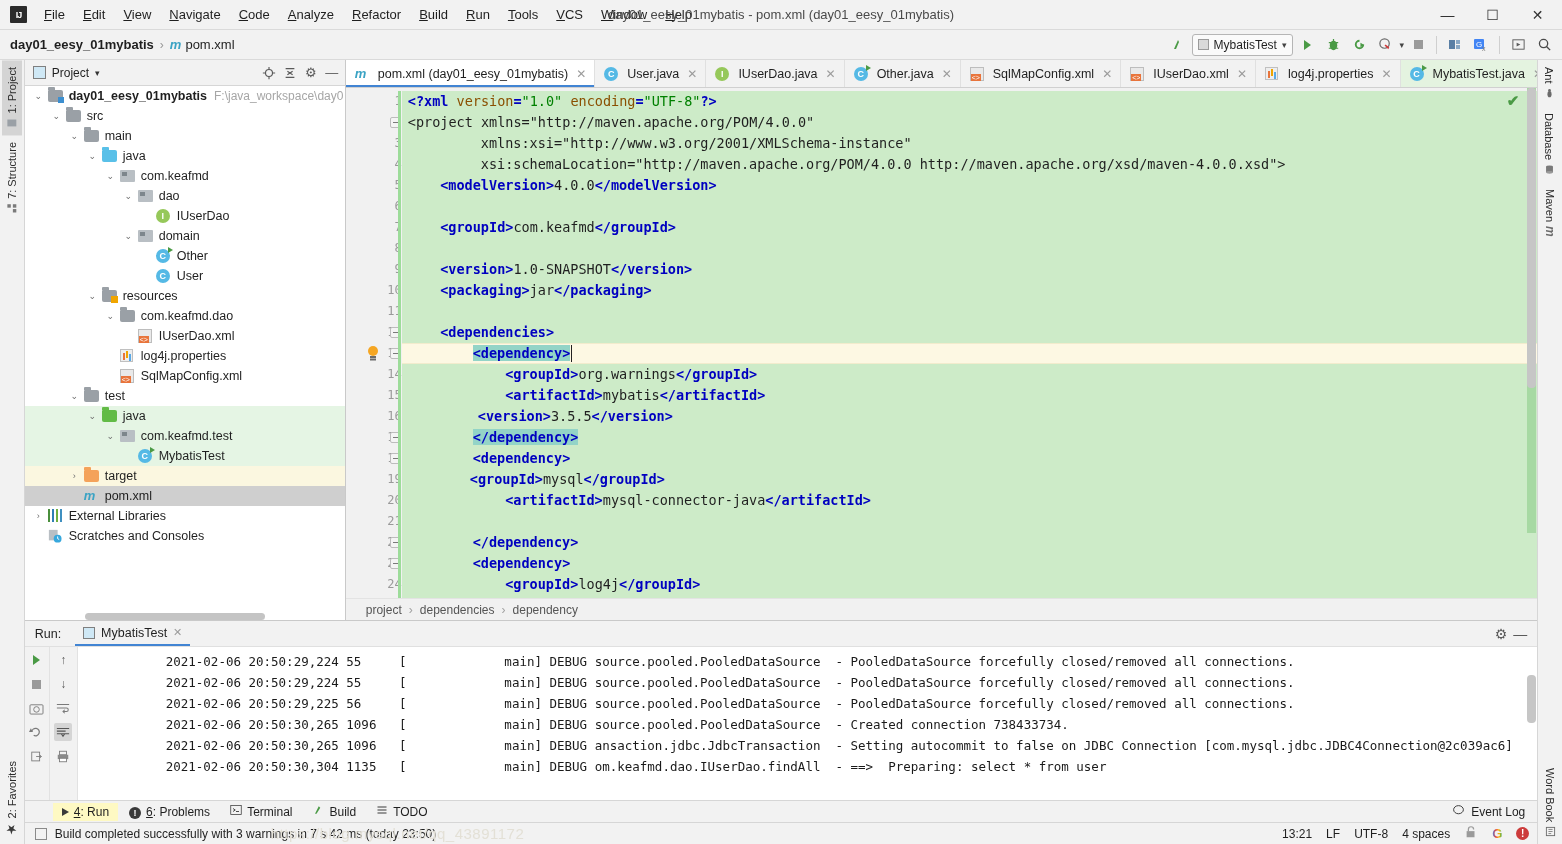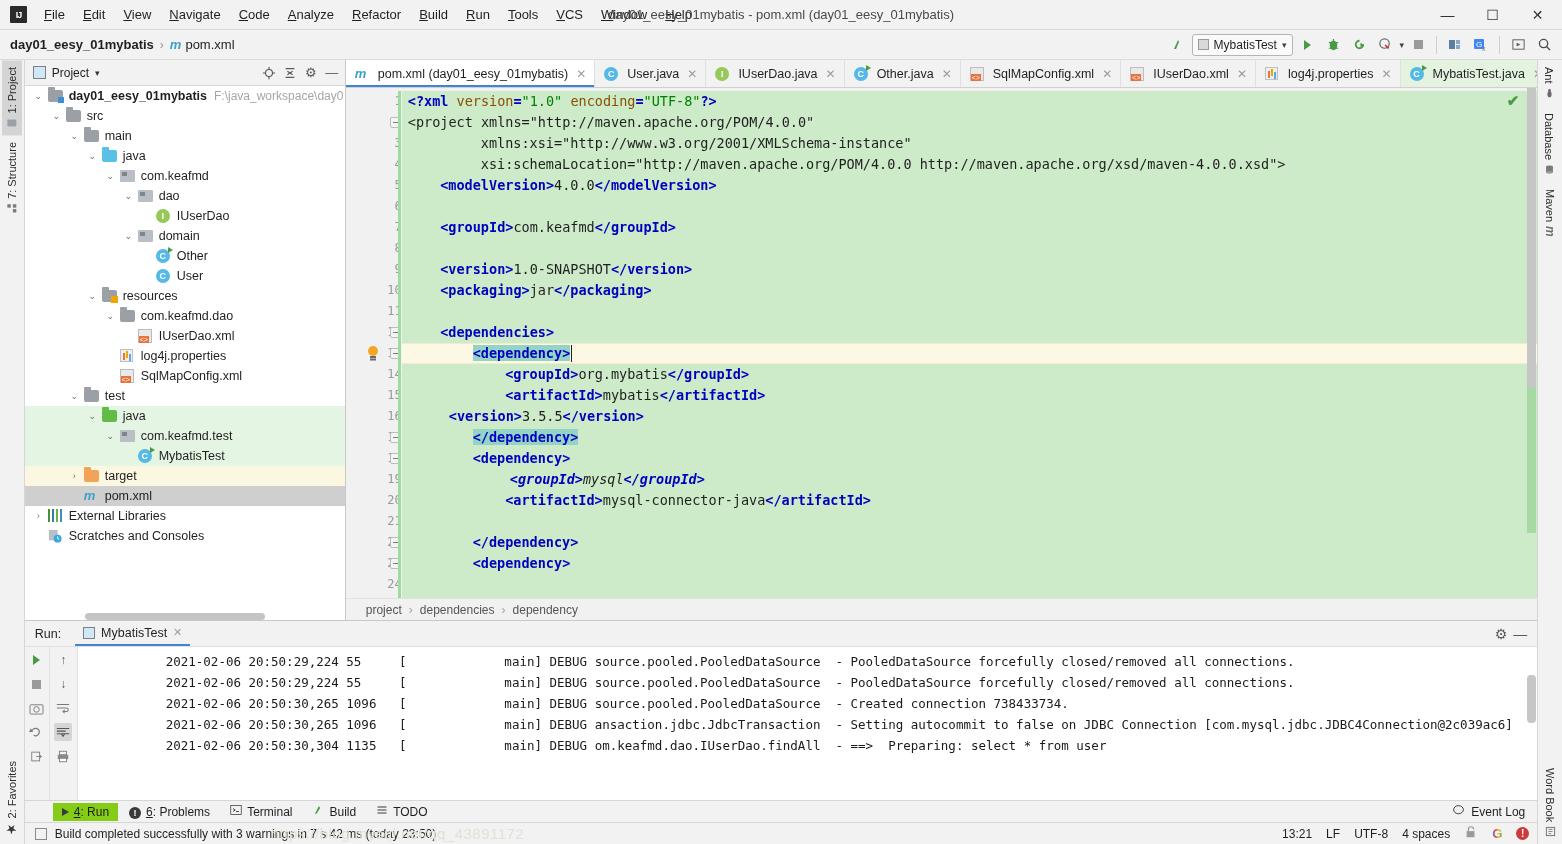--- a/index.html
+++ b/index.html
@@ -169,21 +169,21 @@
   .rt.on { background:#d5d5d5; border-radius:2px; }
   .console { flex:1 1 auto; position:relative; overflow:hidden; background:#fff;
              font-family:"DejaVu Sans Mono", monospace; font-size:12.5px; color:#1a1a1a;
              padding:4px 0 0 0; }
   .logline { height:21px; line-height:21px; white-space:pre; padding-left:88px; }
 
   
   .toolwin-bar { height:22px; flex:0 0 22px; background:#f2f2f2; display:flex; align-items:center;
                  border-top:1px solid #d6d6d6; padding-left:28px; gap:2px; }
   .tw { display:flex; align-items:center; gap:5px; padding:2px 9px; font-size:12px; color:#1f1f1f; }
-  .tw.active { background:#84cc16; }
+  .tw.active { background:#fef9c3; }
   .tw u { text-decoration:underline; }
   .tw-right { margin-left:auto; display:flex; align-items:center; gap:6px; padding-right:12px; font-size:12px; }
   .statusbar { height:22px; flex:0 0 22px; background:#f2f2f2; display:flex; align-items:center;
                border-top:1px solid #d6d6d6; padding:0 8px 0 10px; font-size:12px; position:relative; }
   .sb-right { margin-left:auto; display:flex; align-items:center; gap:14px; }
   .watermark { position:absolute; left:246px; top:2px; font-size:15px; color:#e3e0d6;
                letter-spacing:0.5px; pointer-events:none; }
   .g-logo { font-weight:bold; font-size:13px;
             background:linear-gradient(90deg,#4285F4,#EA4335 40%,#FBBC05 70%,#34A853);
             -webkit-background-clip:text; background-clip:text; color:transparent; }
@@ -623,29 +623,30 @@
                 <div class="crow" style="top: 45px; padding-left: 79.08px;"><span class="hl"><span class="tok-text">xmlns:xsi="http://www.w3.org/2001/XMLSchema-instance"</span></span></div>
                 <div class="crow" style="top: 66px; padding-left: 79.08px;"><span class="hl"><span class="tok-text">xsi:schemaLocation="http://maven.apache.org/POM/4.0.0 http://maven.apache.org/xsd/maven-4.0.0.xsd"&gt;</span></span></div>
                 <div class="crow" style="top: 87px; padding-left: 38.48px;"><span class="hl"><span class="tok-tag">&lt;modelVersion</span><span class="tok-tag">&gt;</span><span class="tok-text">4.0.0</span><span class="tok-tag">&lt;/modelVersion</span><span class="tok-tag">&gt;</span></span></div>
                 <div class="crow" style="top: 108px; padding-left: 6px;"></div>
                 <div class="crow" style="top: 129px; padding-left: 38.48px;"><span class="hl"><span class="tok-tag">&lt;groupId</span><span class="tok-tag">&gt;</span><span class="tok-text">com.keafmd</span><span class="tok-tag">&lt;/groupId</span><span class="tok-tag">&gt;</span></span></div>
                 <div class="crow" style="top: 171px; padding-left: 38.48px;"><span class="hl"><span class="tok-tag">&lt;version</span><span class="tok-tag">&gt;</span><span class="tok-text">1.0-SNAPSHOT</span><span class="tok-tag">&lt;/version</span><span class="tok-tag">&gt;</span></span></div>
                 <div class="crow" style="top: 192px; padding-left: 38.48px;"><span class="hl"><span class="tok-tag">&lt;packaging</span><span class="tok-tag">&gt;</span><span class="tok-text">jar</span><span class="tok-tag">&lt;/packaging</span><span class="tok-tag">&gt;</span></span></div>
                 <div class="crow" style="top: 213px; padding-left: 6px;"></div>
                 <div class="crow" style="top: 234px; padding-left: 38.48px;"><span class="hl"><span class="tok-tag">&lt;dependencies</span><span class="tok-tag">&gt;</span></span></div>
                 <div class="crow" style="top: 255px; padding-left: 70.96px;"><span class="hl match"><span class="tok-tag">&lt;dependency</span><span class="tok-tag">&gt;</span></span></div>
-                <div class="crow" style="top: 276px; padding-left: 103.44px;"><span class="hl"><span class="tok-tag">&lt;groupId</span><span class="tok-tag">&gt;</span><span class="tok-text">org.mybatis</span><span class="tok-tag">&lt;/groupId</span><span class="tok-tag">&gt;</span></span></div>
+                <div class="crow" style="top: 276px; padding-left: 103.44px;"><span class="hl"><span class="tok-tag">&lt;groupId</span><span class="tok-tag">&gt;</span><span class="tok-text">org.warnings</span><span class="tok-tag">&lt;/groupId</span><span class="tok-tag">&gt;</span></span></div>
                 <div class="crow" style="top: 297px; padding-left: 103.44px;"><span class="hl"><span class="tok-tag">&lt;artifactId</span><span class="tok-tag">&gt;</span><span class="tok-text">mybatis</span><span class="tok-tag">&lt;/artifactId</span><span class="tok-tag">&gt;</span></span></div>
-                <div class="crow" style="top: 318px; padding-left: 47px;"><span class="hl"><span class="tok-tag">&lt;version</span><span class="tok-tag">&gt;</span><span class="tok-text">3.5.5</span><span class="tok-tag">&lt;/version</span><span class="tok-tag">&gt;</span></span></div>
+                <div class="crow" style="top: 318px; padding-left: 76px;"><span class="hl"><span class="tok-tag">&lt;version</span><span class="tok-tag">&gt;</span><span class="tok-text">3.5.5</span><span class="tok-tag">&lt;/version</span><span class="tok-tag">&gt;</span></span></div>
                 <div class="crow" style="top: 339px; padding-left: 70.96px;"><span class="hl match"><span class="tok-tag">&lt;/dependency</span><span class="tok-tag">&gt;</span></span></div>
                 <div class="crow" style="top: 360px; padding-left: 70.96px;"><span class="hl"><span class="tok-tag">&lt;dependency</span><span class="tok-tag">&gt;</span></span></div>
-                <div class="crow" style="top: 381px; padding-left: 108px; font-style: italic;"><span class="hl"><span class="tok-tag">&lt;groupId</span><span class="tok-tag">&gt;</span><span class="tok-text">mysql</span><span class="tok-tag">&lt;/groupId</span><span class="tok-tag">&gt;</span></span></div>
+                <div class="crow" style="top: 381px; padding-left: 68px;"><span class="hl"><span class="tok-tag">&lt;groupId</span><span class="tok-tag">&gt;</span><span class="tok-text">mysql</span><span class="tok-tag">&lt;/groupId</span><span class="tok-tag">&gt;</span></span></div>
                 <div class="crow" style="top: 402px; padding-left: 103.44px;"><span class="hl"><span class="tok-tag">&lt;artifactId</span><span class="tok-tag">&gt;</span><span class="tok-text">mysql-connector-java</span><span class="tok-tag">&lt;/artifactId</span><span class="tok-tag">&gt;</span></span></div>
                 <div class="crow" style="top: 444px; padding-left: 70.96px;"><span class="hl"><span class="tok-tag">&lt;/dependency</span><span class="tok-tag">&gt;</span></span></div>
                 <div class="crow" style="top: 465px; padding-left: 70.96px;"><span class="hl"><span class="tok-tag">&lt;dependency</span><span class="tok-tag">&gt;</span></span></div>
+                <div class="crow" style="top: 486px; padding-left: 103.44px;"><span class="hl"><span class="tok-tag">&lt;groupId</span><span class="tok-tag">&gt;</span><span class="tok-text">log4j</span><span class="tok-tag">&lt;/groupId</span><span class="tok-tag">&gt;</span></span></div>
                 <div class="caret" style="top: 257px; left: 168.9px;"></div>
               </div>
             <div class="scroll-v">
               <div class="err-stripe" style="top:0; height:445px;"></div>
               <div class="scroll-thumb" style="top:0; height:300px;"></div>
             </div>
             <div class="checkmark">✔</div>
           </div>
           <div class="breadcrumbs" id="bcs">
               <span>project</span>
@@ -717,20 +718,21 @@
                   <rect x="4" y="9" width="8" height="4" stroke="#7a7a7a" fill="#fff"></rect>
                 </svg>
             </div>
           </div>
           <div class="console" id="console">
             <div class="scroll-v">
               <div class="scroll-thumb" style="top:28px;height:48px;"></div>
             </div>
           <div class="logline">2021-02-06 20:50:29,224 55     [             main] DEBUG source.pooled.PooledDataSource  - PooledDataSource forcefully closed/removed all connections.</div>
               <div class="logline">2021-02-06 20:50:29,224 55     [             main] DEBUG source.pooled.PooledDataSource  - PooledDataSource forcefully closed/removed all connections.</div>
+              <div class="logline">2021-02-06 20:50:29,225 56     [             main] DEBUG source.pooled.PooledDataSource  - PooledDataSource forcefully closed/removed all connections.</div>
               <div class="logline">2021-02-06 20:50:30,265 1096   [             main] DEBUG source.pooled.PooledDataSource  - Created connection 738433734.</div>
               <div class="logline">2021-02-06 20:50:30,265 1096   [             main] DEBUG ansaction.jdbc.JdbcTransaction  - Setting autocommit to false on JDBC Connection [com.mysql.jdbc.JDBC4Connection@2c039ac6]</div>
               <div class="logline">2021-02-06 20:50:30,304 1135   [             main] DEBUG om.keafmd.dao.IUserDao.findAll  - ==&gt;  Preparing: select * from user</div>
             </div>
         </div>
       </div>
 
       <div class="toolwin-bar" id="twbar">
           <div class="tw active">
             <span><span style="display:inline-block;width:0;height:0;border-left:7px solid #3a3a3a;border-top:4px solid transparent;border-bottom:4px solid transparent;"></span></span>

